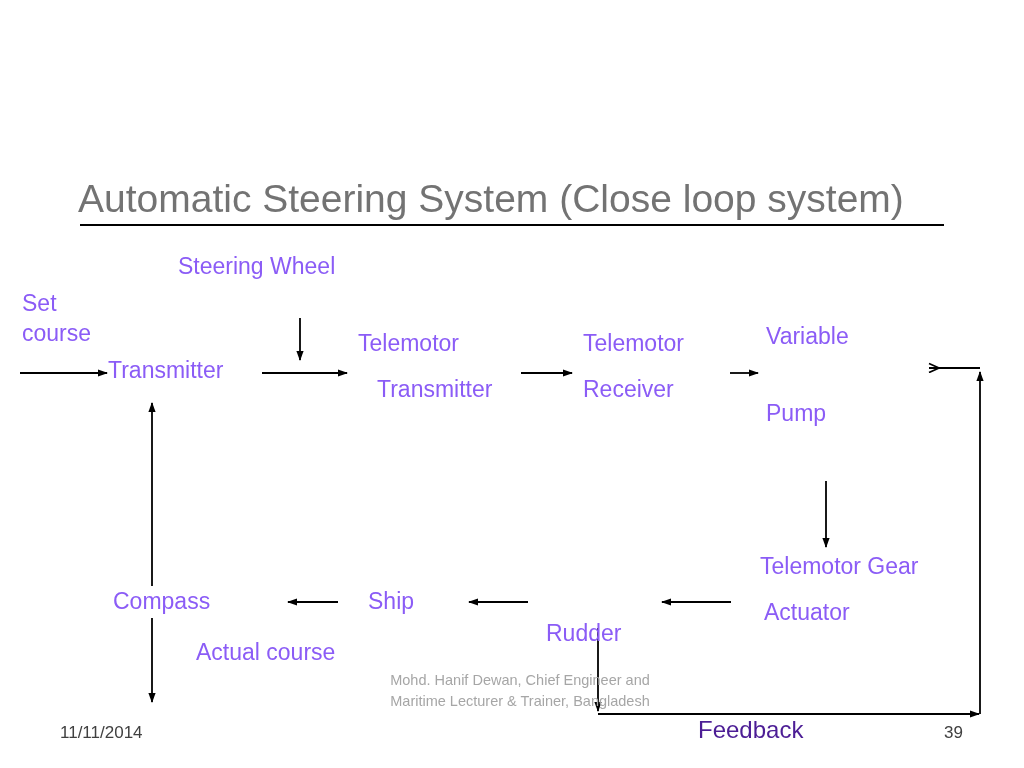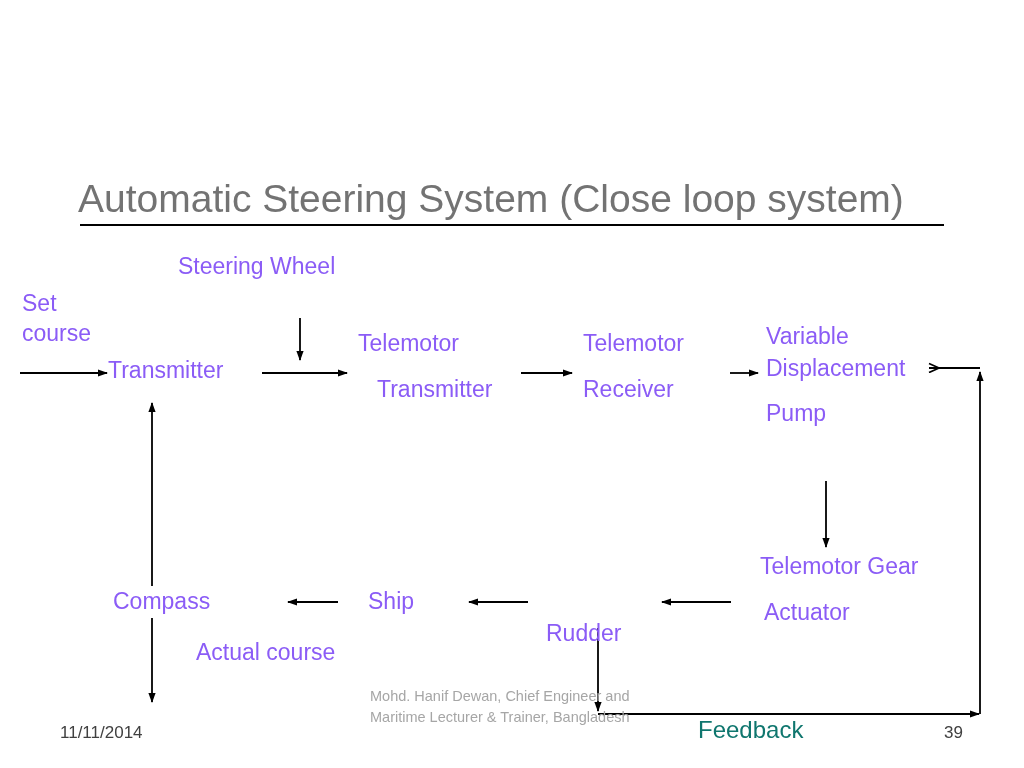--- a/index.html
+++ b/index.html
@@ -55,33 +55,33 @@
   }
   .footer-text {
     position: absolute;
     color: #404040;
     font-size: 17px;
     white-space: pre;
   }
   .footer-center {
     position: absolute;
     left: 370px;
-    top: 686px;
+    top: 670px;
     width: 300px;
     color: #a6a6a6;
     font-size: 14.5px;
     line-height: 1.45;
-    text-align: left;
+    text-align: center;
   }
   .feedback-label {
     position: absolute;
     left: 698px;
     top: 716px;
     font-size: 24px;
-    color: #0f766e;
+    color: #4c1d95;
     white-space: pre;
   }
 </style>
 </head>
 <body>
 
 <div id="slide">
 
   <div class="title">Automatic Steering System (Close loop system)</div>
   <div class="title-underline"></div>
@@ -122,21 +122,20 @@
 
   <div class="lbl node-text" style="left:178px; top:255px;">Steering Wheel</div>
 
   <div class="lbl node-text" style="left:358px; top:332px;">Telemotor</div>
   <div class="lbl node-text" style="left:358px; top:378px;margin-left:19px;">Transmitter</div>
 
   <div class="lbl node-text" style="left:583px; top:332px;">Telemotor</div>
   <div class="lbl node-text" style="left:583px; top:378px;">Receiver</div>
 
   <div class="lbl node-text" style="left:766px; top:325px;">Variable</div>
-  <div class="lbl node-text" style="left:766px; top:357px;">Displacement</div>
   <div class="lbl node-text" style="left:766px; top:402px;">Pump</div>
 
   <div class="lbl node-text" style="left:760px; top:555px;">Telemotor Gear</div>
   <div class="lbl node-text" style="left:764px; top:601px;">Actuator</div>
 
   <div class="lbl node-text" style="left:546px; top:574px;margin-top:48px;">Rudder</div>
 
   <div class="lbl node-text" style="left:368px; top:590px;">Ship</div>
 
   <div class="lbl node-text" style="left:113px; top:590px;">Compass</div>

